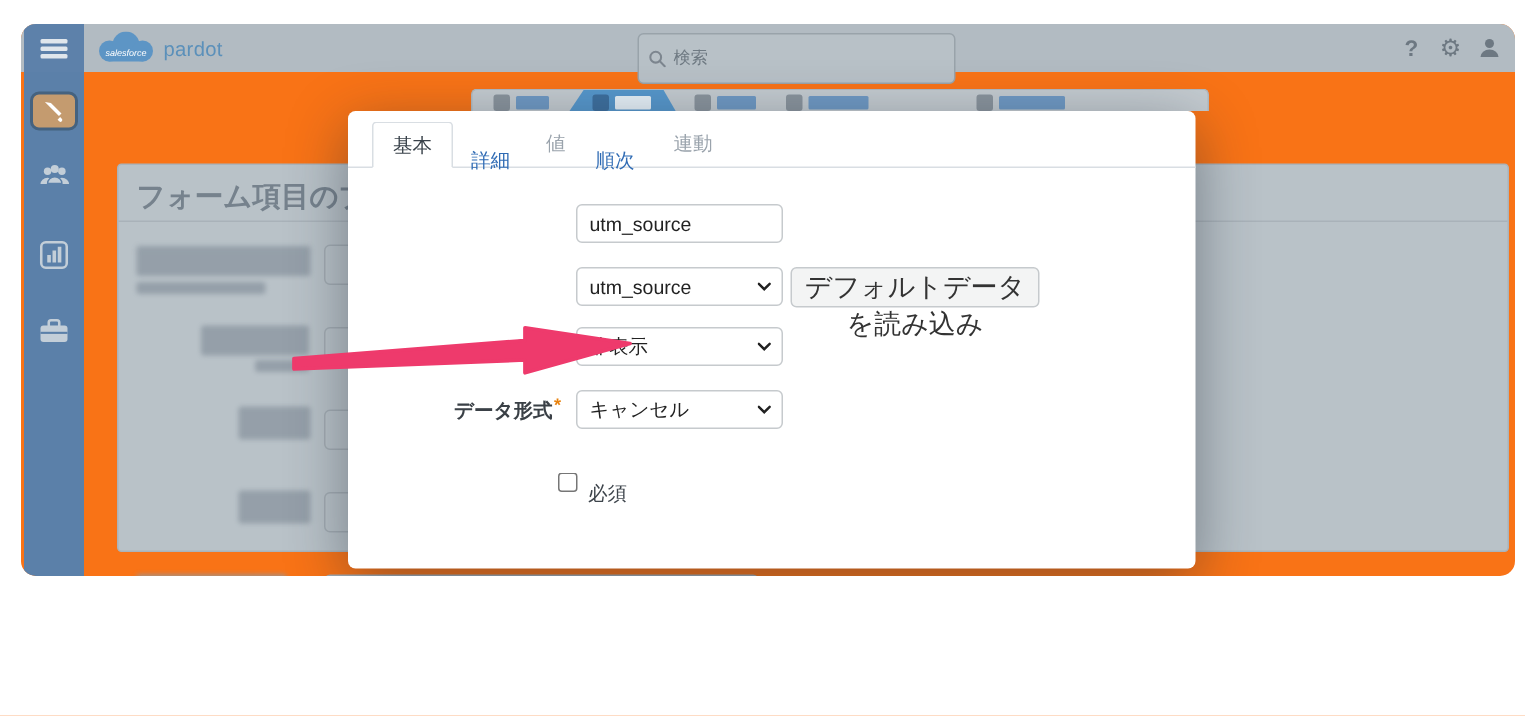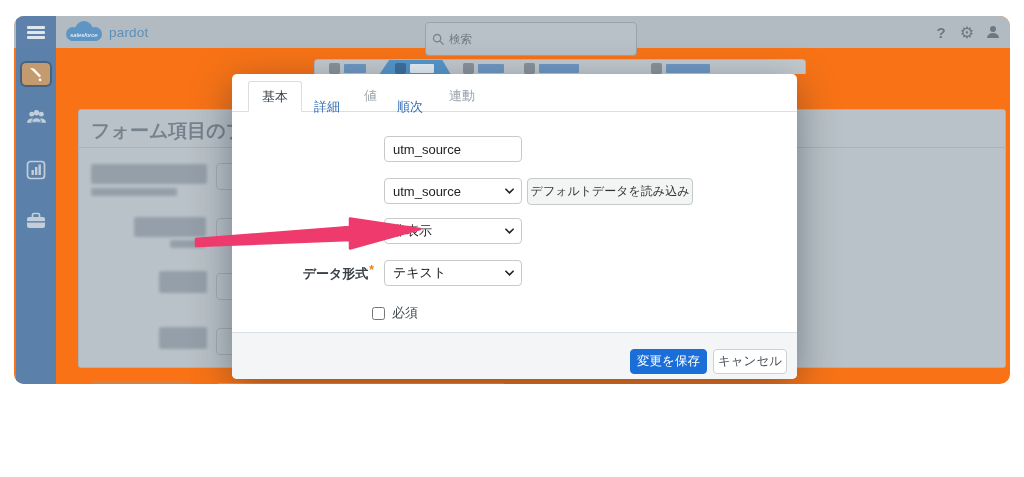--- a/index.html
+++ b/index.html
@@ -71,24 +71,24 @@
   .frow-label { position:absolute; left:0; width:142px; text-align:right; font-size:13px; color:#3a4046;
     display:flex; justify-content:flex-end; align-items:flex-start; }
   .frow-label.bold { font-weight:bold;justify-content:flex-end; }
   .req { color:#e8820e; font-size:12px; margin-left:1px; line-height:10px; }
   .m-input, .m-select { position:absolute; left:152px; width:138px; height:26px; border:1px solid #c6cacd;
     border-radius:4px; background:#fff; font-size:13px; color:#222; }
   .m-input { padding:0 8px; outline:none; font-family:"Liberation Sans","DejaVu Sans",sans-serif; }
   .m-select { display:flex; align-items:center; padding:0 8px; cursor:pointer; }
   .m-select .chev { position:absolute; right:7px; top:9px; }
   #btn-loaddef { position:absolute; left:295px; width:166px; height:27px; background:#f3f4f4;
-    border:1px solid #c6cacd; border-radius:4px; font-size:12px; color:#333; text-align:center; line-height:25px; cursor:pointer; }
+    border:1px solid #c6cacd; border-radius:4px; font-size:18px; color:#333; text-align:center; line-height:25px; cursor:pointer; }
   #chk-row { position:absolute; left:140px; top:230px; display:flex; align-items:center; gap:7px; }
   #chk-row input { width:13px; height:13px; cursor:pointer; }
-  #chk-row label { font-size:13px; color:#3e454c; }
+  #chk-row label { font-size:13px; color:#3e454c;margin-top:16px; }
   #m-footer { position:absolute; left:0; top:258px; width:100%; height:47px; background:#f4f5f6;
     border-top:1px solid #d9dee3; border-radius:0 0 5px 5px; }
   #btn-save { position:absolute; left:398px; top:16px; width:77px; height:25px; background:#1b6ed8; border:1px solid #1b6ed8;
     border-radius:4px; color:#fff; font-size:12.5px; text-align:center; line-height:23px; cursor:pointer; }
   #btn-cancel { position:absolute; left:481px; top:16px; width:74px; height:25px; background:#fff; border:1px solid #ccd1d6;
     border-radius:4px; color:#4e565e; font-size:12.5px; text-align:center; line-height:23px; cursor:pointer; }
 
   
   #arrow { position:absolute; left:170px; top:195px; z-index:20; pointer-events:none; }
 </style>
@@ -273,34 +273,30 @@
       <svg class="chev" width="9" height="6" viewBox="0 0 10 6">
         <polyline points="1,1 5,5 9,1" fill="none" stroke="#222" stroke-width="1.8" stroke-linecap="round"></polyline>
         </svg>
     </div>
 
     <div class="frow-label bold" style="top:191px">
       <span>データ形式</span>
         <span class="req">*</span>
       </div>
     <div class="m-select" style="top:186px">
-      <span>テキスト</span>
+      <span>キャンセル</span>
       <svg class="chev" width="9" height="6" viewBox="0 0 10 6">
         <polyline points="1,1 5,5 9,1" fill="none" stroke="#222" stroke-width="1.8" stroke-linecap="round"></polyline>
         </svg>
     </div>
 
     <div id="chk-row">
       <input type="checkbox" id="chk-required" style="">
       <label for="chk-required">必須</label>
     </div>
 
-    <footer id="m-footer">
-      <button id="btn-save">変更を保存</button>
-      <button id="btn-cancel">キャンセル</button>
-    </footer>
   </section>
 
   <svg id="arrow" width="245" height="45" viewBox="0 0 245 45">
     <polygon points="12,28 166,16 166,7.5 236,18 166,37.5 166,29 12,35" fill="#ee3a6c" stroke="#ee3a6c" stroke-width="2.5" stroke-linejoin="round"></polygon>
   </svg>
 
 </div>
 
 </body></html>

